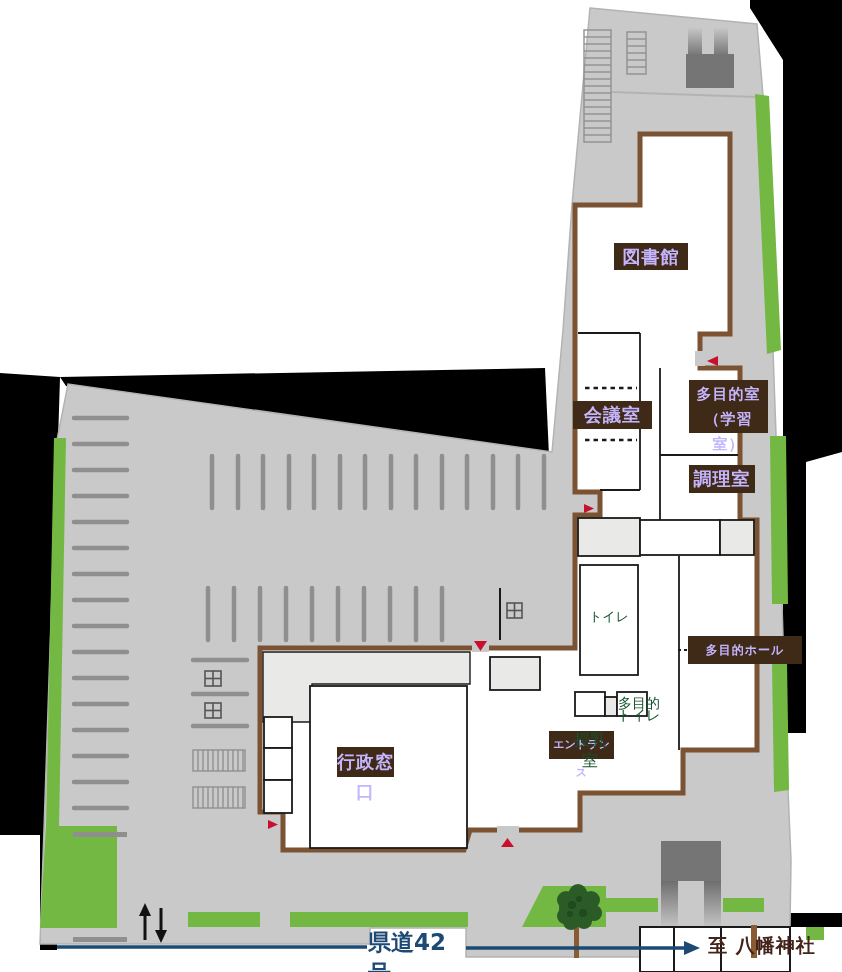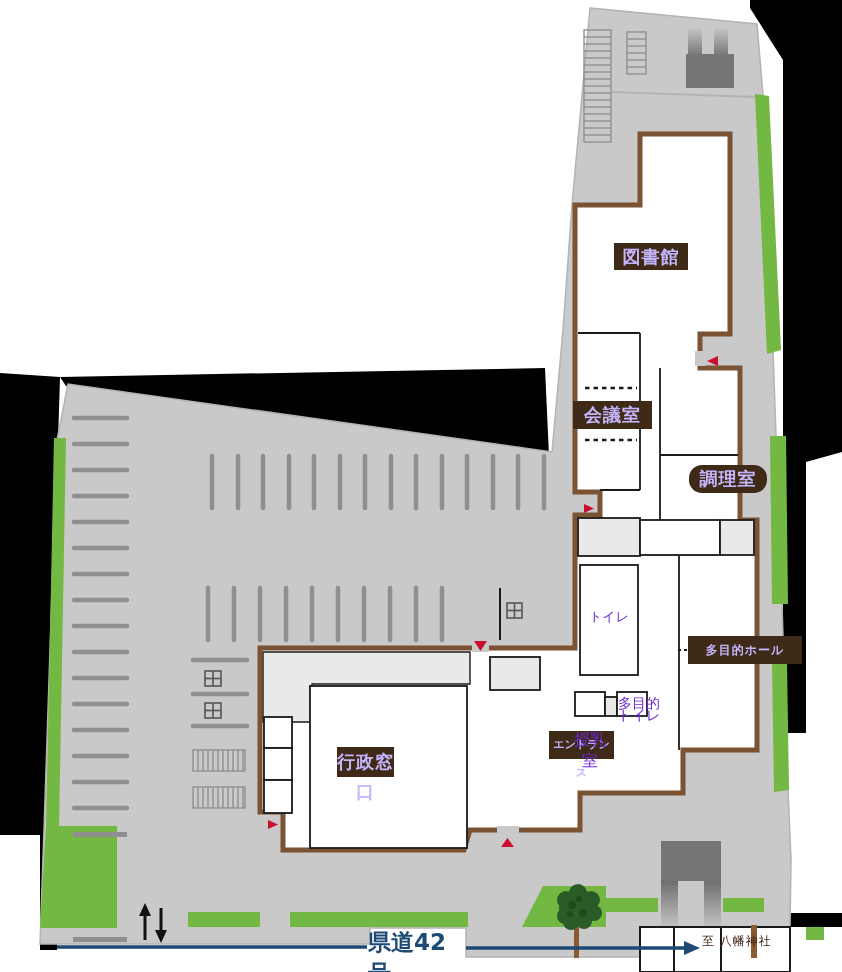--- a/index.html
+++ b/index.html
@@ -8,30 +8,30 @@
     font-family:"DejaVu Sans",sans-serif;
   }
   #plan{position:absolute;left:0;top:0;}
   .lbl{
     position:absolute;background:#3f2a18;color:#c4b5fd;font-weight:bold;
     text-align:center;letter-spacing:1px;box-sizing:border-box;
   }
   .lbl-library   {left:614px;top:243px;width:74px;height:27px;font-size:18px;line-height:27px;}
   .lbl-meeting   {left:549px;top:401px;width:79px;height:28px;font-size:18px;line-height:28px;margin-left:24px;}
   .lbl-multi     {left:689px;top:380px;width:79px;height:53px;font-size:15px;line-height:25px;padding-top:2px;}
-  .lbl-cooking   {left:689px;top:465px;width:78px;height:28px;font-size:18px;line-height:28px;border-radius:13px;}
+  .lbl-cooking   {left:689px;top:465px;width:66px;height:28px;font-size:18px;line-height:28px;}
   .lbl-hall      {left:688px;top:636px;width:114px;height:28px;font-size:12px;line-height:28px;}
   .lbl-entrance  {left:549px;top:731px;width:65px;height:28px;font-size:11px;line-height:28px;letter-spacing:0;}
   .lbl-admin     {left:337px;top:747px;width:57px;height:30px;font-size:18px;line-height:30px;}
-  .txt{position:absolute;color:#6d28d9;text-align:center;font-weight:500;}
+  .txt{position:absolute;color:#14532d;text-align:center;font-weight:500;}
   .txt-toilet    {left:580px;top:608px;width:58px;font-size:13px;}
   .txt-nursing   {left:570px;top:730px;width:40px;font-size:16px;}
   .txt-acctoilet {left:613px;top:697px;width:52px;font-size:14px;line-height:12px;}
   .txt-road      {left:368px;top:927px;width:100px;font-size:23px;font-weight:bold;color:#1d4a74;text-align:left;}
-  .txt-dest      {left:702px;top:933px;width:120px;font-size:12px;font-weight:normal;color:#44231a;text-align:left;letter-spacing:1px;}
+  .txt-dest      {left:702px;top:933px;width:120px;font-size:19px;font-weight:bold;color:#44231a;text-align:center;letter-spacing:1px;}
 </style>
 </head>
 <body>
 
 <div id="stage">
 
 <svg id="plan" width="842" height="972" viewBox="0 0 842 972">
   <defs>
     <linearGradient id="gradDown" x1="0" y1="0" x2="0" y2="1">
       <stop offset="0" stop-color="#c6c6c6"></stop>
@@ -289,20 +289,24 @@
       <line x1="145" y1="940" x2="145" y2="913"></line>
       <polygon points="139,916 151,916 145,903" stroke="none"></polygon>
       <line x1="161" y1="908" x2="161" y2="933"></line>
       <polygon points="155,930 167,930 161,943" stroke="none"></polygon>
     </g>
   </g>
 </svg>
 
 <div class="lbl lbl-library">図書館</div>
 <div class="lbl lbl-meeting">会議室</div>
+<div class="lbl lbl-multi">
+  <div>多目的室</div>
+  <div>（学習室）</div>
+</div>
 <div class="lbl lbl-cooking">調理室</div>
 <div class="lbl lbl-hall">多目的ホール</div>
 <div class="lbl lbl-entrance">エントランス</div>
 <div class="lbl lbl-admin">行政窓口</div>
 
 <div class="txt txt-toilet">トイレ</div>
 <div class="txt txt-nursing">授乳室</div>
 <div class="txt txt-acctoilet">
   <div>多目的</div>
   <div>トイレ</div>

